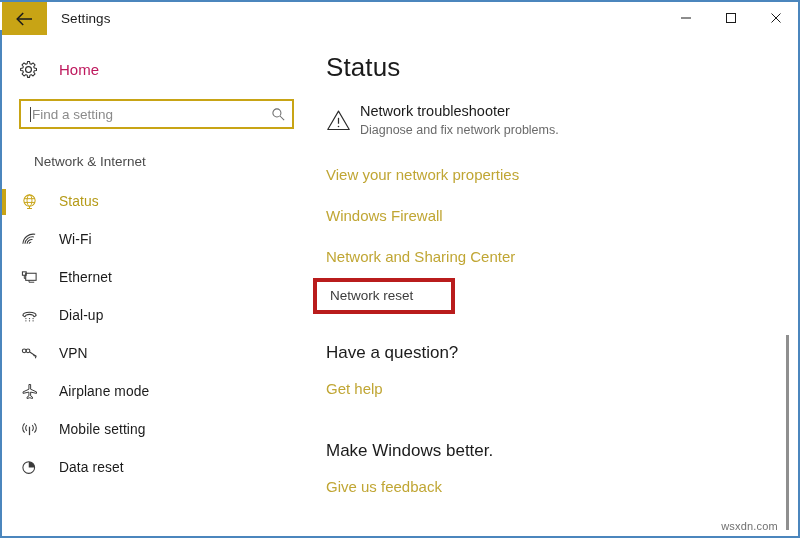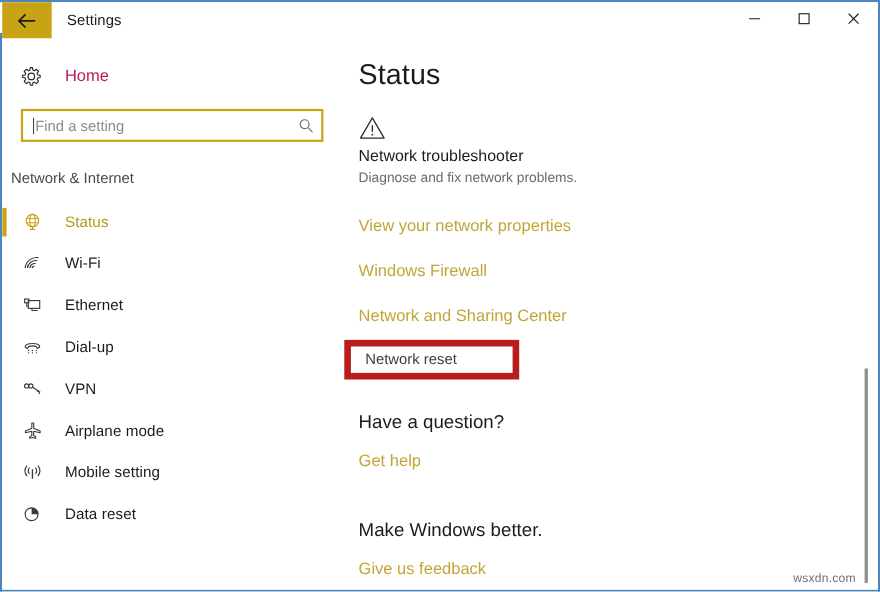--- a/index.html
+++ b/index.html
@@ -121,21 +121,21 @@
   .search-input::placeholder { color: #8a8a8a; opacity: 1; }
   .search-icon {
     width: 28px;
     display: flex;
     align-items: center;
     justify-content: center;
   }
   .group-title {
     font-size: 13.5px;
     color: #4a4a4a;
-    padding: 26px 0 0 8px;
+    padding: 26px 0 0 32px;
     line-height: 1;
   }
   .nav-list { margin-top: 14px; }
   .nav-item {
     position: relative;
     display: flex;
     align-items: center;
     height: 38px;
     padding-left: 19px;
     cursor: pointer;
@@ -177,23 +177,22 @@
   .page-title {
     font-size: 26px;
     color: #1b1b1b;
     padding: 19px 0 0 14px;
     font-weight: normal;
     letter-spacing: .1px;
     line-height: 1;
   }
   .trouble-row {
     display: flex;
-    align-items: flex-start;
+    align-items: center;
     padding: 22px 0 0 14px;
-    flex-direction: column;
   }
   .trouble-icon {
     width: 34px;
     padding-top: 3px;
     flex-shrink: 0;
   }
   .trouble-title {
     font-size: 14.5px;
     color: #1b1b1b;
     line-height: 1.25;
@@ -213,23 +212,23 @@
     cursor: pointer;
     line-height: 1;
   }
   .link-view { padding-top: 28px; }
   .link-firewall { padding-top: 26px; }
   .link-nsc { padding-top: 26px; }
 
   .reset-highlight {
     position: relative;
     margin: 14px 0 0 1px;
-    width: 159px;
+    width: 142px;
     height: 36px;
-    border: 6px solid #b91c1c;
+    border: 4px solid #b91c1c;
     box-sizing: border-box;
     display: flex;
     align-items: center;
   }
   .reset-link {
     font-size: 13.5px;
     color: #3c3c3c;
     text-decoration: none;
     padding-left: 13px;
     cursor: pointer;

